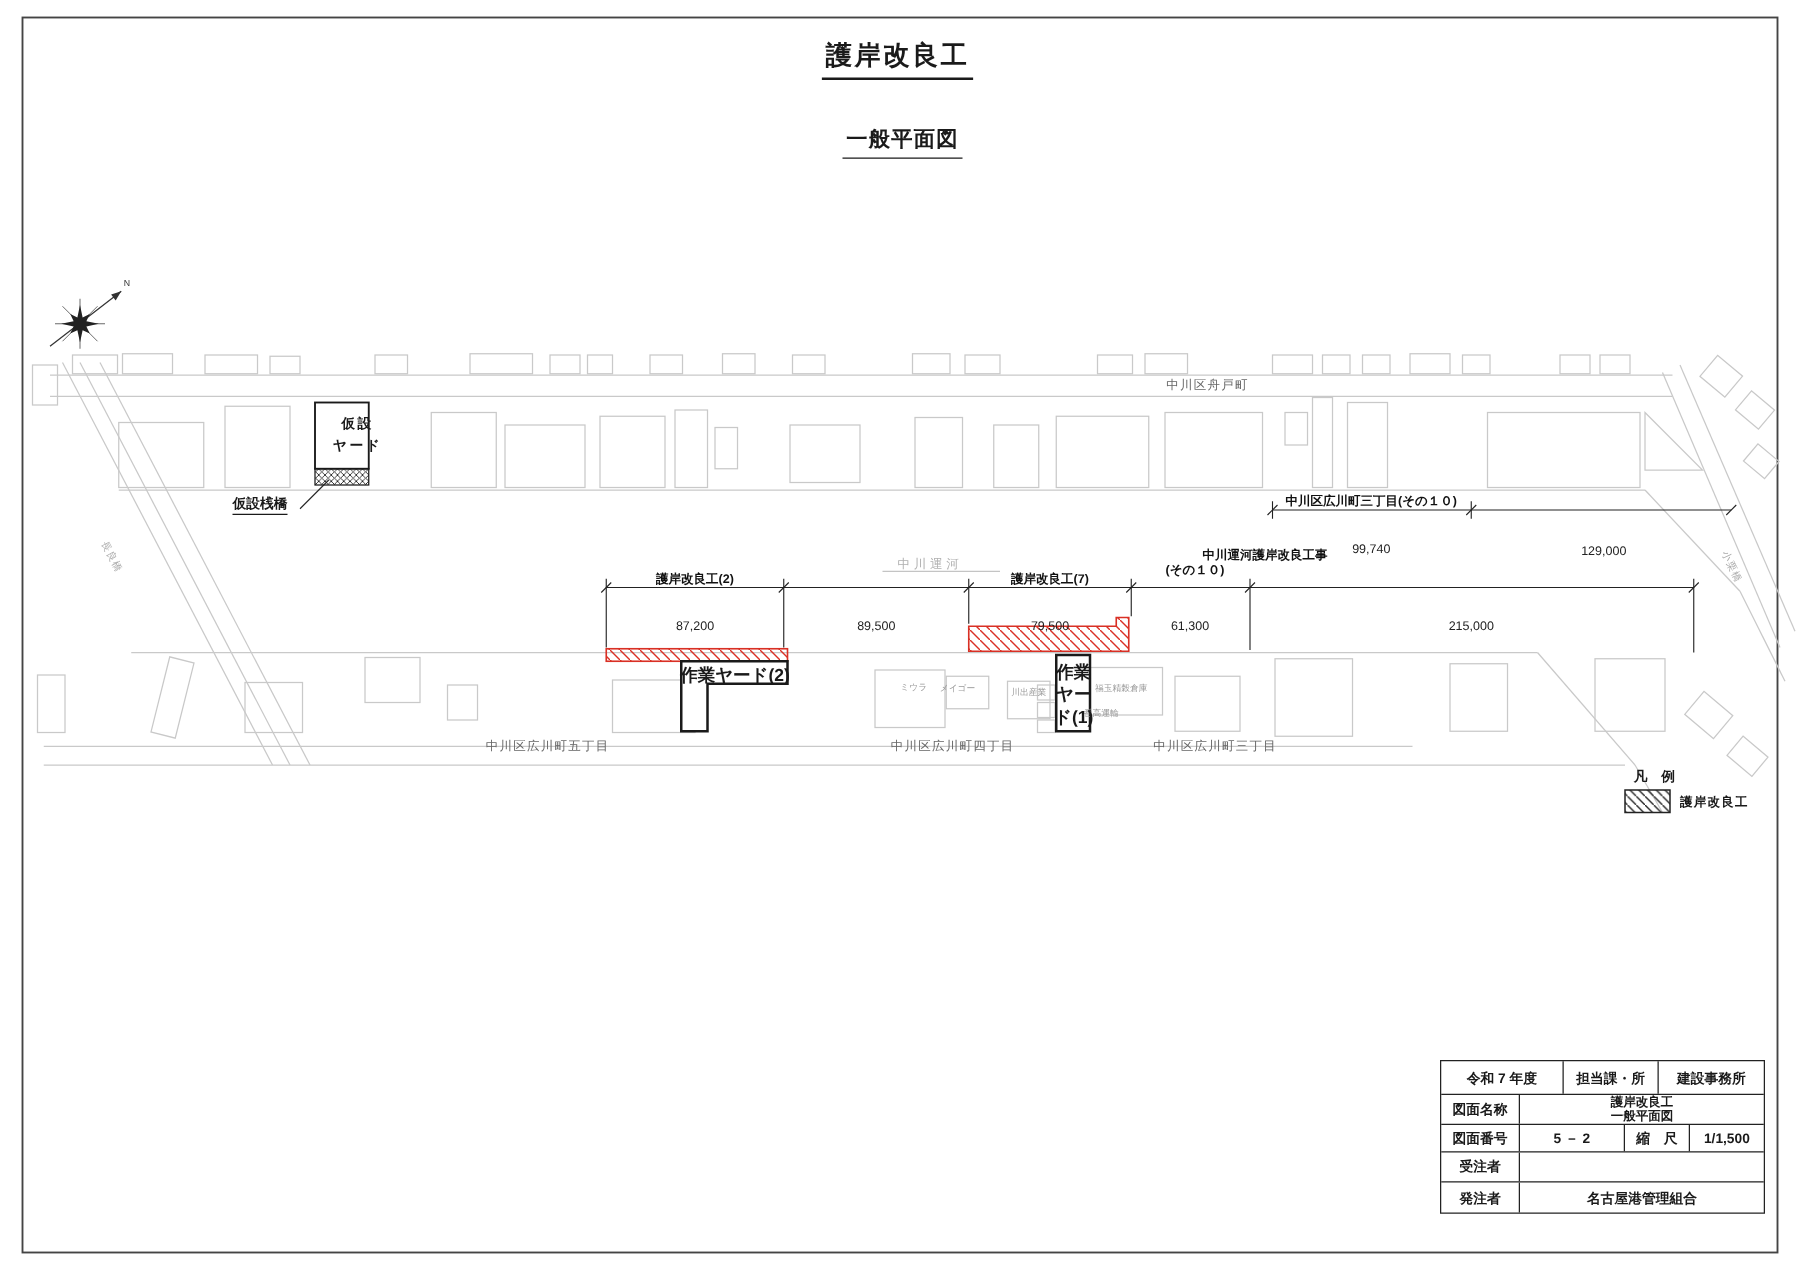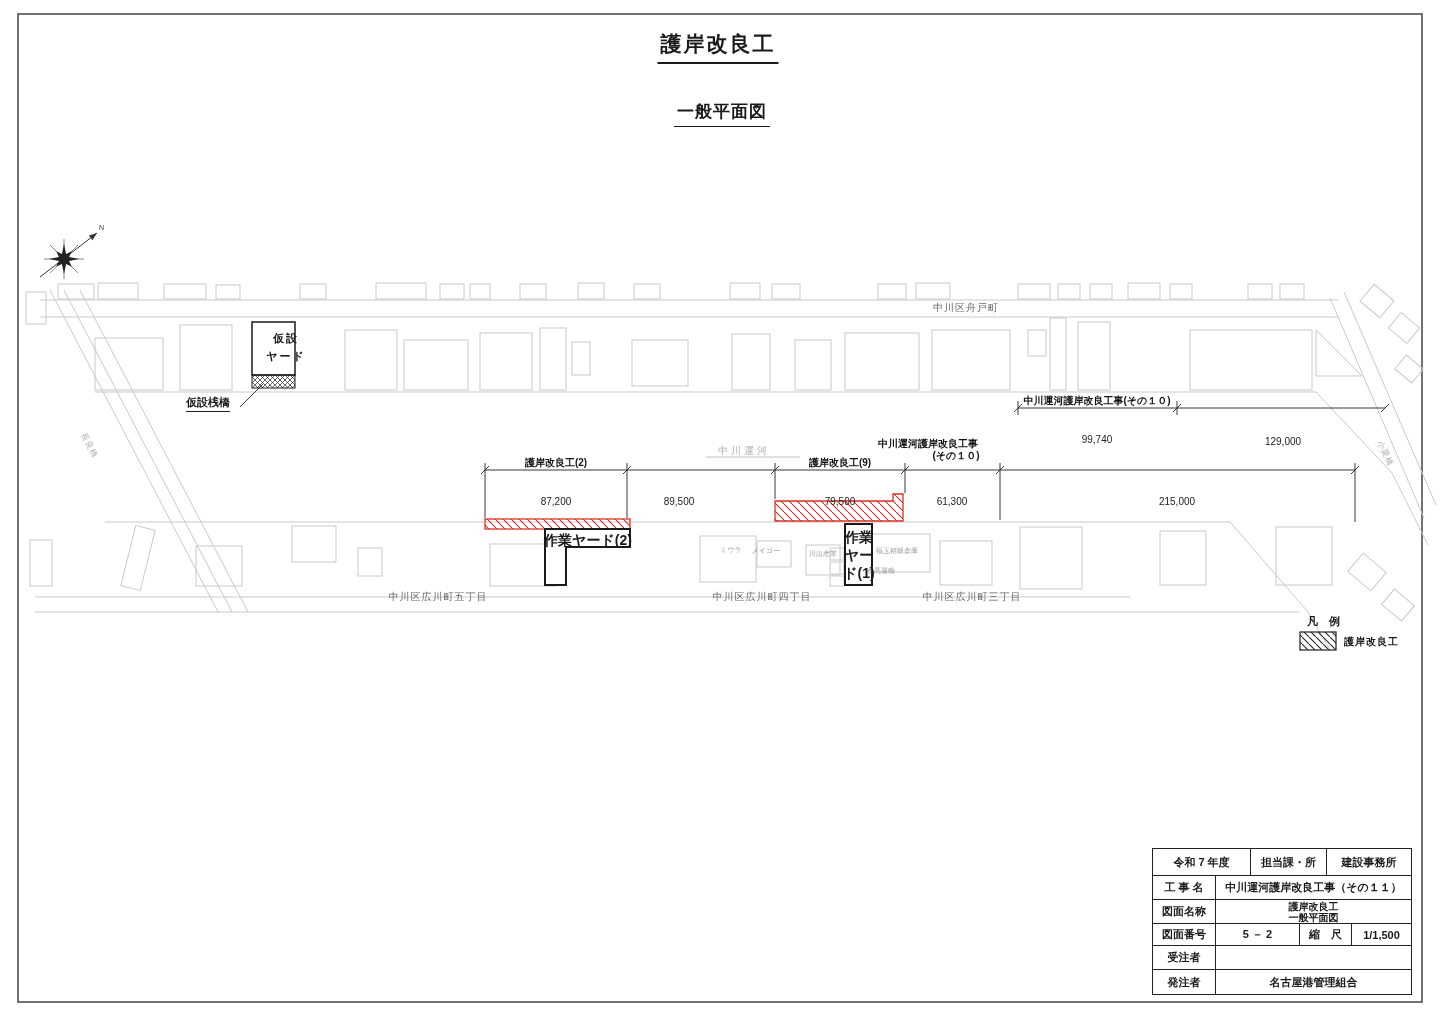--- a/index.html
+++ b/index.html
@@ -225,46 +225,42 @@
 
 <div class="lbl ctr yardtxt" style="left:274px;top:331px">仮設</div>
 <div class="lbl ctr yardtxt" style="left:274px;top:349px">ヤード</div>
 <div class="lbl pier" style="left:186px;top:395px">仮設桟橋</div>
 
 <div class="lbl ctr wy" style="left:588px;top:532px">作業ヤード(2)</div>
 <div class="lbl ctr wy" style="left:859px;top:529px">作業</div>
 <div class="lbl ctr wy" style="left:859px;top:547px">ヤー</div>
 <div class="lbl ctr wy" style="left:859px;top:565px">ド(1)</div>
 
-<div class="lbl ctr dimname" style="left:1097px;top:394px">中川運河護岸改良工事(その１０)</div>
+<div class="lbl ctr dimname" style="left:1097px;top:394px">中川区広川町三丁目(その１０)</div>
 <div class="lbl ctr dim" style="left:1097px;top:410px">99,740</div>
 <div class="lbl ctr dim" style="left:1283px;top:412px">129,000</div>
 
 <div class="lbl ctr dimname" style="left:556px;top:456px">護岸改良工(2)</div>
 <div class="lbl ctr dim" style="left:556px;top:472px">87,200</div>
-<div class="lbl ctr dim" style="left:679px;top:472px">89,500</div>
-<div class="lbl ctr dimname" style="left:840px;top:456px">護岸改良工(9)</div>
+<div class="lbl ctr dim" style="left:701px;top:472px">89,500</div>
+<div class="lbl ctr dimname" style="left:840px;top:456px">護岸改良工(7)</div>
 <div class="lbl ctr dim" style="left:840px;top:472px">79,500</div>
-<div class="lbl ctr dimname" style="left:928px;top:437px">中川運河護岸改良工事</div>
+<div class="lbl ctr dimname" style="left:1012px;top:437px">中川運河護岸改良工事</div>
 <div class="lbl ctr dimname" style="left:956px;top:449px">(その１０)</div>
 <div class="lbl ctr dim" style="left:952px;top:472px">61,300</div>
 <div class="lbl ctr dim" style="left:1177px;top:472px">215,000</div>
 
 <div class="lbl legend-title" style="left:1307px;top:614px">凡 例</div>
 <div class="lbl legend-item" style="left:1344px;top:635px">護岸改良工</div>
 
 <div id="title-block">
   <div class="row" style="height:26px">
     <div class="cell" style="width:97px">令和 7 年度</div>
     <div class="cell" style="width:76px">担当課・所</div>
     <div class="cell" style="flex:1">建設事務所</div>
-  </div>
-  <div class="row" style="height:24px">
-    <div class="cell" style="width:62px">工 事 名</div>
-    <div class="cell" style="flex:1">中川運河護岸改良工事（その１１）</div>
   </div>
   <div class="row" style="height:24px">
     <div class="cell" style="width:62px">図面名称</div>
     <div class="cell twolines" style="flex:1">
       <div>護岸改良工</div>
       <div>一般平面図</div>
     </div>
   </div>
   <div class="row" style="height:22px">
     <div class="cell" style="width:62px">図面番号</div>

